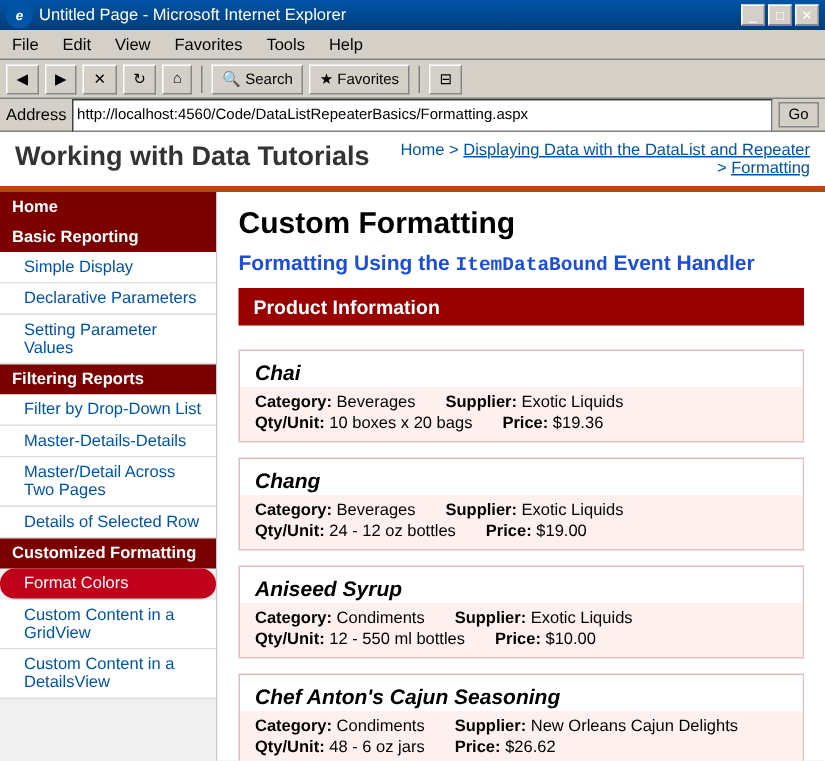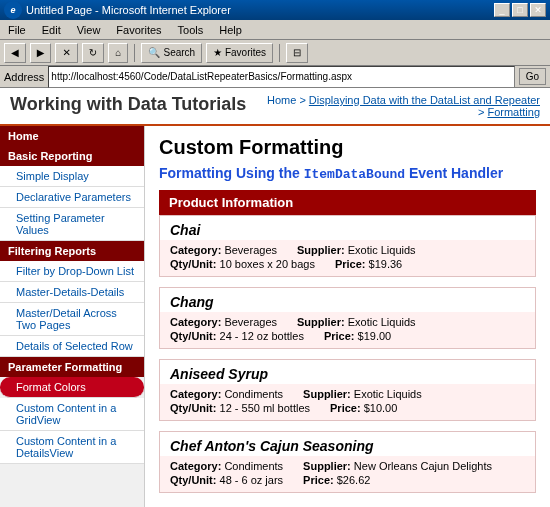--- a/index.html
+++ b/index.html
@@ -97,21 +97,21 @@
     .browser-content {
       display: flex;
       height: 420px;
       background: white;
     }
 
     
     .page-header {
       background: white;
       padding: 6px 10px;
-      border-bottom: 2px solid #c2410c;
+      border-bottom: 4px solid #c2410c;
       display: flex;
       justify-content: space-between;
       align-items: flex-start;
     }
     .page-header-title {
       font-size: 18px;
       font-weight: bold;
       color: #333;
     }
     .breadcrumb {
@@ -177,21 +177,21 @@
     .content-h2 .code-text {
       font-family: Courier New, monospace;
       font-size: 13px;
     }
     .product-header {
       background: #990000;
       color: white;
       padding: 5px 10px;
       font-size: 13px;
       font-weight: bold;
-      margin-bottom: 0;
+      margin-bottom: 16px;
     }
     .product-item {
       border: 1px solid #e0c0c0;
       margin-bottom: 10px;
       background: #fff0f0;
     }
     .product-name {
       font-size: 14px;
       font-weight: bold;
       padding: 6px 10px 2px 10px;
@@ -288,21 +288,21 @@
     <div class="sidebar-item">Simple Display</div>
     <div class="sidebar-item">Declarative Parameters</div>
     <div class="sidebar-item">Setting Parameter Values</div>
 
     <div class="sidebar-section-header">Filtering Reports</div>
     <div class="sidebar-item">Filter by Drop-Down List</div>
     <div class="sidebar-item">Master-Details-Details</div>
     <div class="sidebar-item">Master/Detail Across Two Pages</div>
     <div class="sidebar-item">Details of Selected Row</div>
 
-    <div class="sidebar-section-header">Parameter Formatting</div>
+    <div class="sidebar-section-header">Customized Formatting</div>
     <div class="sidebar-item active">Format Colors</div>
     <div class="sidebar-item">Custom Content in a GridView</div>
     <div class="sidebar-item">Custom Content in a DetailsView</div>
   </div>
 
   <div class="content-area">
     <div class="content-h1">Custom Formatting</div>
     <div class="content-h2">
       <span>Formatting Using the </span><span class="code-text">ItemDataBound</span><span> Event Handler</span>
     </div>

